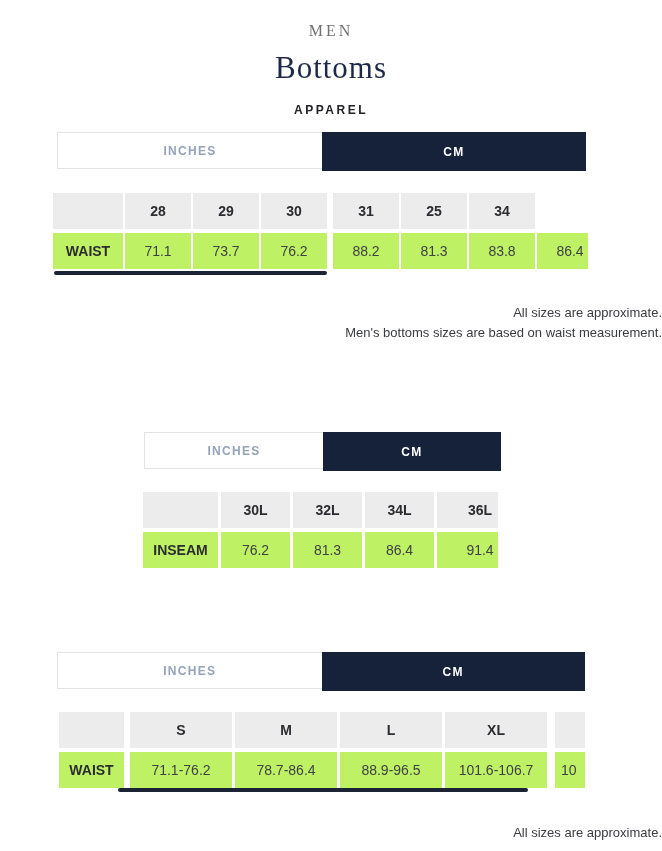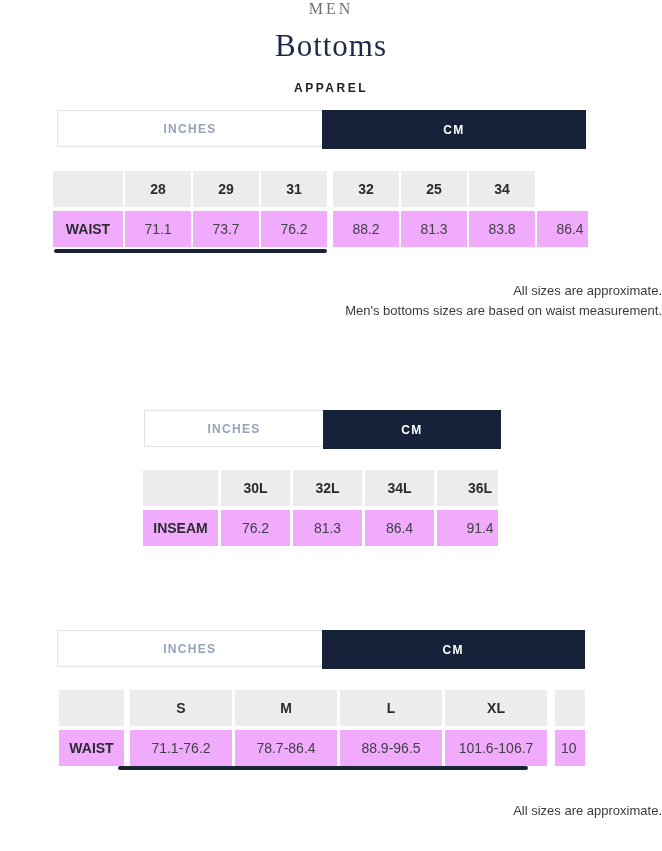--- a/index.html
+++ b/index.html
@@ -4,21 +4,21 @@
 <style>
   * { margin: 0; padding: 0; box-sizing: border-box; }
   html, body { background: #ffffff; }
   body {
     width: 662px; height: 851px; overflow: hidden;
     font-family: "Liberation Sans", sans-serif;
     position: relative;
   }
   
   .eyebrow {
-    text-align: center;
+    margin-top: 22px; text-align: center;
     font-family: "Liberation Serif", serif;
     font-size: 16px; letter-spacing: 3px; color: #717171;
   }
   .title {
     margin-top: 10px; text-align: center;
     font-family: "Liberation Serif", serif;
     font-weight: 400; font-size: 31px; letter-spacing: 1px; color: #1e2949;
   }
   .apparel {
     margin-top: 17px; text-align: center;
@@ -44,21 +44,21 @@
   
   .table-clip { overflow: hidden; }
   .clip1 { margin: 24px 0 0 53px; width: 535px; }
   .clip3 { margin: 23px 0 0 59px; width: 526px; }
   .table { display: block; }
   .table .row { display: flex; }
   .table .row.body { margin-top: 4px; }
   .cell {
     height: 36px; flex: 0 0 auto;
     display: flex; align-items: center; justify-content: center;
-    font-size: 14px; color: #404046; background: #f0abfc;
+    font-size: 14px; color: #404046; background: #bef264;
   }
   .row.head .cell { background: #ececec; font-weight: bold; color: #2c2c30; }
   .cell.label { width: var(--lw); font-weight: bold; color: #2c2c30; }
   .cell.col { width: var(--cw); }
   .t1w { --lw: 70px; --cw: 66px; width: 550px; }
   .t1w .cell { margin-right: 2px; }
   .t1w .row > :nth-child(4) { margin-right: 6px; }
   .t2w { --lw: 75px; --cw: 69px; width: 355px; margin: 23px 0 0 143px; }
   .t2w .cell { margin-right: 3px; }
   .t2w .row > :last-child { width: 61px; margin-right: 0; padding-left: 25px; }
@@ -90,22 +90,22 @@
   <div class="tab cm">
     <span>CM</span>
   </div>
 </div>
 <div class="table-clip clip1">
   <div class="table t1w">
     <div class="row head">
         <div class="cell label"></div>
         <div class="cell col">28</div>
         <div class="cell col">29</div>
+        <div class="cell col">30</div>
         <div class="cell col">31</div>
-        <div class="cell col">32</div>
         <div class="cell col">25</div>
         <div class="cell col">34</div>
       </div>
     <div class="row body">
         <div class="cell label">WAIST</div>
         <div class="cell col">71.1</div>
         <div class="cell col">73.7</div>
         <div class="cell col">76.2</div>
         <div class="cell col">88.2</div>
         <div class="cell col">81.3</div>

